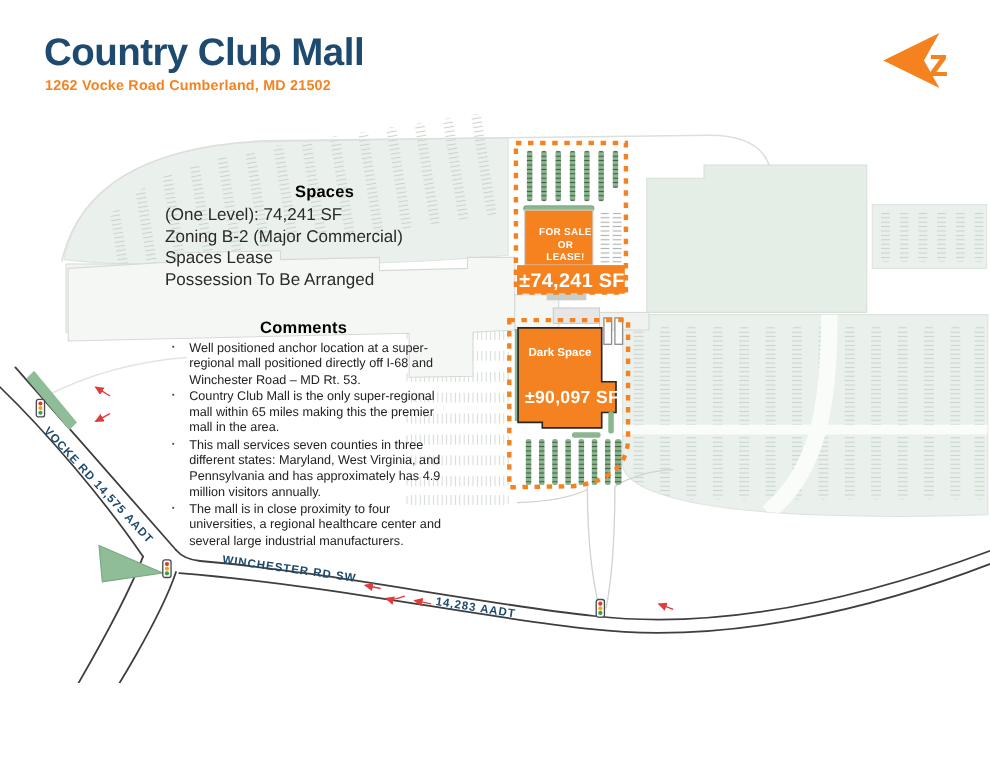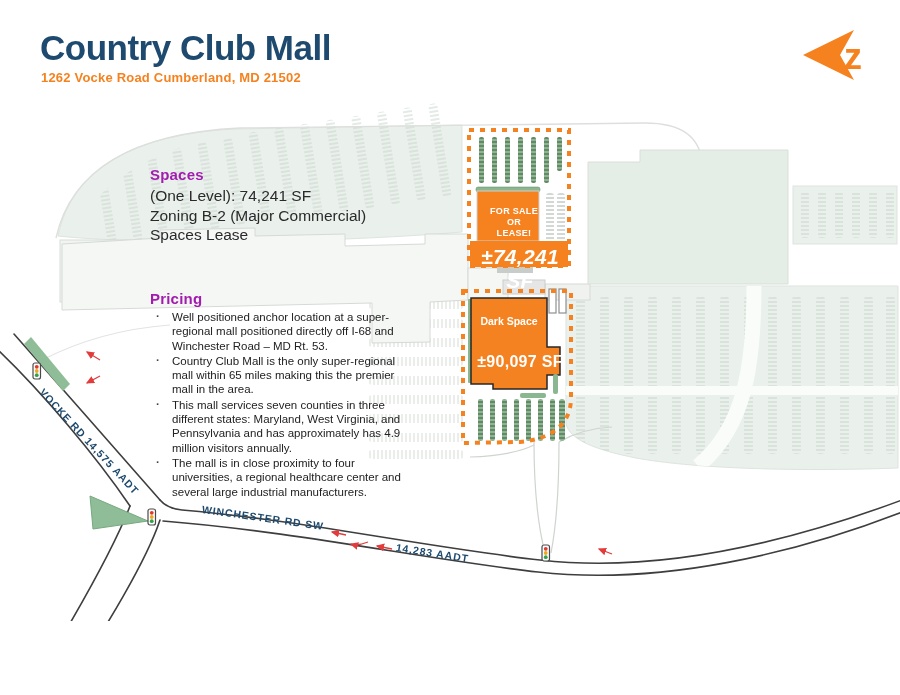--- a/index.html
+++ b/index.html
@@ -8,37 +8,37 @@
   #map { position:absolute; left:0; top:0; z-index:0; }
 
   .hdr-title { position:absolute; left:40px; top:28px; z-index:5;
     font-size:35px; font-weight:800; color:#1d4a6e; letter-spacing:-0.5px; }
   .hdr-addr { position:absolute; left:41px; top:70px; z-index:5;
     font-size:13px; font-weight:bold; color:#f5821f; letter-spacing:0.2px;text-align:right; }
   .logo { position:absolute; left:800px; top:28px; z-index:5; width:80px; height:56px; }
   .logo .z { position:absolute; left:44px; top:8px; font-size:36px; font-weight:800; color:#f5821f; }
 
   .spaces { position:absolute; left:150px; top:166px; z-index:4; width:290px; }
-  .sec-head { font-size:15px; font-weight:800; color:#a21caf; letter-spacing:0.2px; margin-bottom:3px; }
+  .sec-head { font-size:15px; font-weight:800; color:#000000; letter-spacing:0.2px; margin-bottom:3px;text-align:center; }
   .spaces .line { font-size:15.5px; color:#2a2a2a; line-height:19.5px; }
 
   .comments { position:absolute; left:150px; top:290px; z-index:4; width:252px; }
   .comments .bullet { position:relative; padding-left:22px; font-size:11.5px; color:#222;
     line-height:14.3px; margin-bottom:1px; }
   .comments .bullet::before { content:"·"; position:absolute; left:6px; top:-1px; font-weight:bold; color:#444; }
 
   .road-label { position:absolute; z-index:3; font-size:10.5px; font-weight:bold; color:#1d4a6e;
     letter-spacing:0.9px; white-space:nowrap; transform-origin:0 0; }
   .lbl-vocke { left:46px; top:386px; transform:rotate(47deg); }
   .lbl-winchester { left:203px; top:503px; transform:rotate(8deg); }
   .lbl-aadt2 { left:397px; top:541px; transform:rotate(9deg); }
 
   .parcel-label { position:absolute; z-index:3; color:#fff; font-weight:bold; text-align:center; }
   .lbl-forsale { left:477px; top:206px; width:62px; font-size:9px; line-height:11px; letter-spacing:0.3px;padding-left:12px; }
-  .lbl-sf1 { left:472px; top:245px; width:96px; font-size:21px; letter-spacing:0.3px;font-style:italic; }
+  .lbl-sf1 { left:472px; top:245px; width:96px; font-size:18px; letter-spacing:0.3px; }
   .lbl-dark { left:478px; top:315px; width:62px; font-size:10.5px; line-height:13px; }
   .lbl-sf2 { left:474px; top:353px; width:92px; font-size:16px; letter-spacing:0.3px; }
 </style>
 </head>
 <body>
 
 <div class="page">
 
   <svg id="map" width="900" height="695" viewBox="0 0 900 695">
     <defs>
@@ -235,24 +235,25 @@
       <polygon points="3,27 54,2 40,27 54,52" fill="#f5821f"></polygon>
     </svg>
     <span class="z">z</span>
   </div>
 
   <div class="spaces">
     <div class="sec-head">Spaces</div>
     <div class="line">(One Level): 74,241 SF</div>
     <div class="line">Zoning B-2 (Major Commercial)</div>
     <div class="line">Spaces Lease</div>
+    <div class="line">Possession To Be Arranged</div>
   </div>
 
   <div class="comments">
-    <div class="sec-head">Pricing</div>
+    <div class="sec-head">Comments</div>
     <div class="bullet">Well positioned anchor location at a super-regional mall positioned directly off I-68 and Winchester Road – MD Rt. 53.</div>
     <div class="bullet">Country Club Mall is the only super-regional mall within 65 miles making this the premier mall in the area.</div>
     <div class="bullet">This mall services seven counties in three different states: Maryland, West Virginia, and Pennsylvania and has approximately has 4.9 million visitors annually.</div>
     <div class="bullet">The mall is in close proximity to four universities, a regional healthcare center and several large industrial manufacturers.</div>
   </div>
 
   <div class="parcel-label lbl-forsale">FOR SALE OR LEASE!</div>
   <div class="parcel-label lbl-sf1">±74,241 SF</div>
   <div class="parcel-label lbl-dark">Dark Space</div>
   <div class="parcel-label lbl-sf2">±90,097 SF</div>

